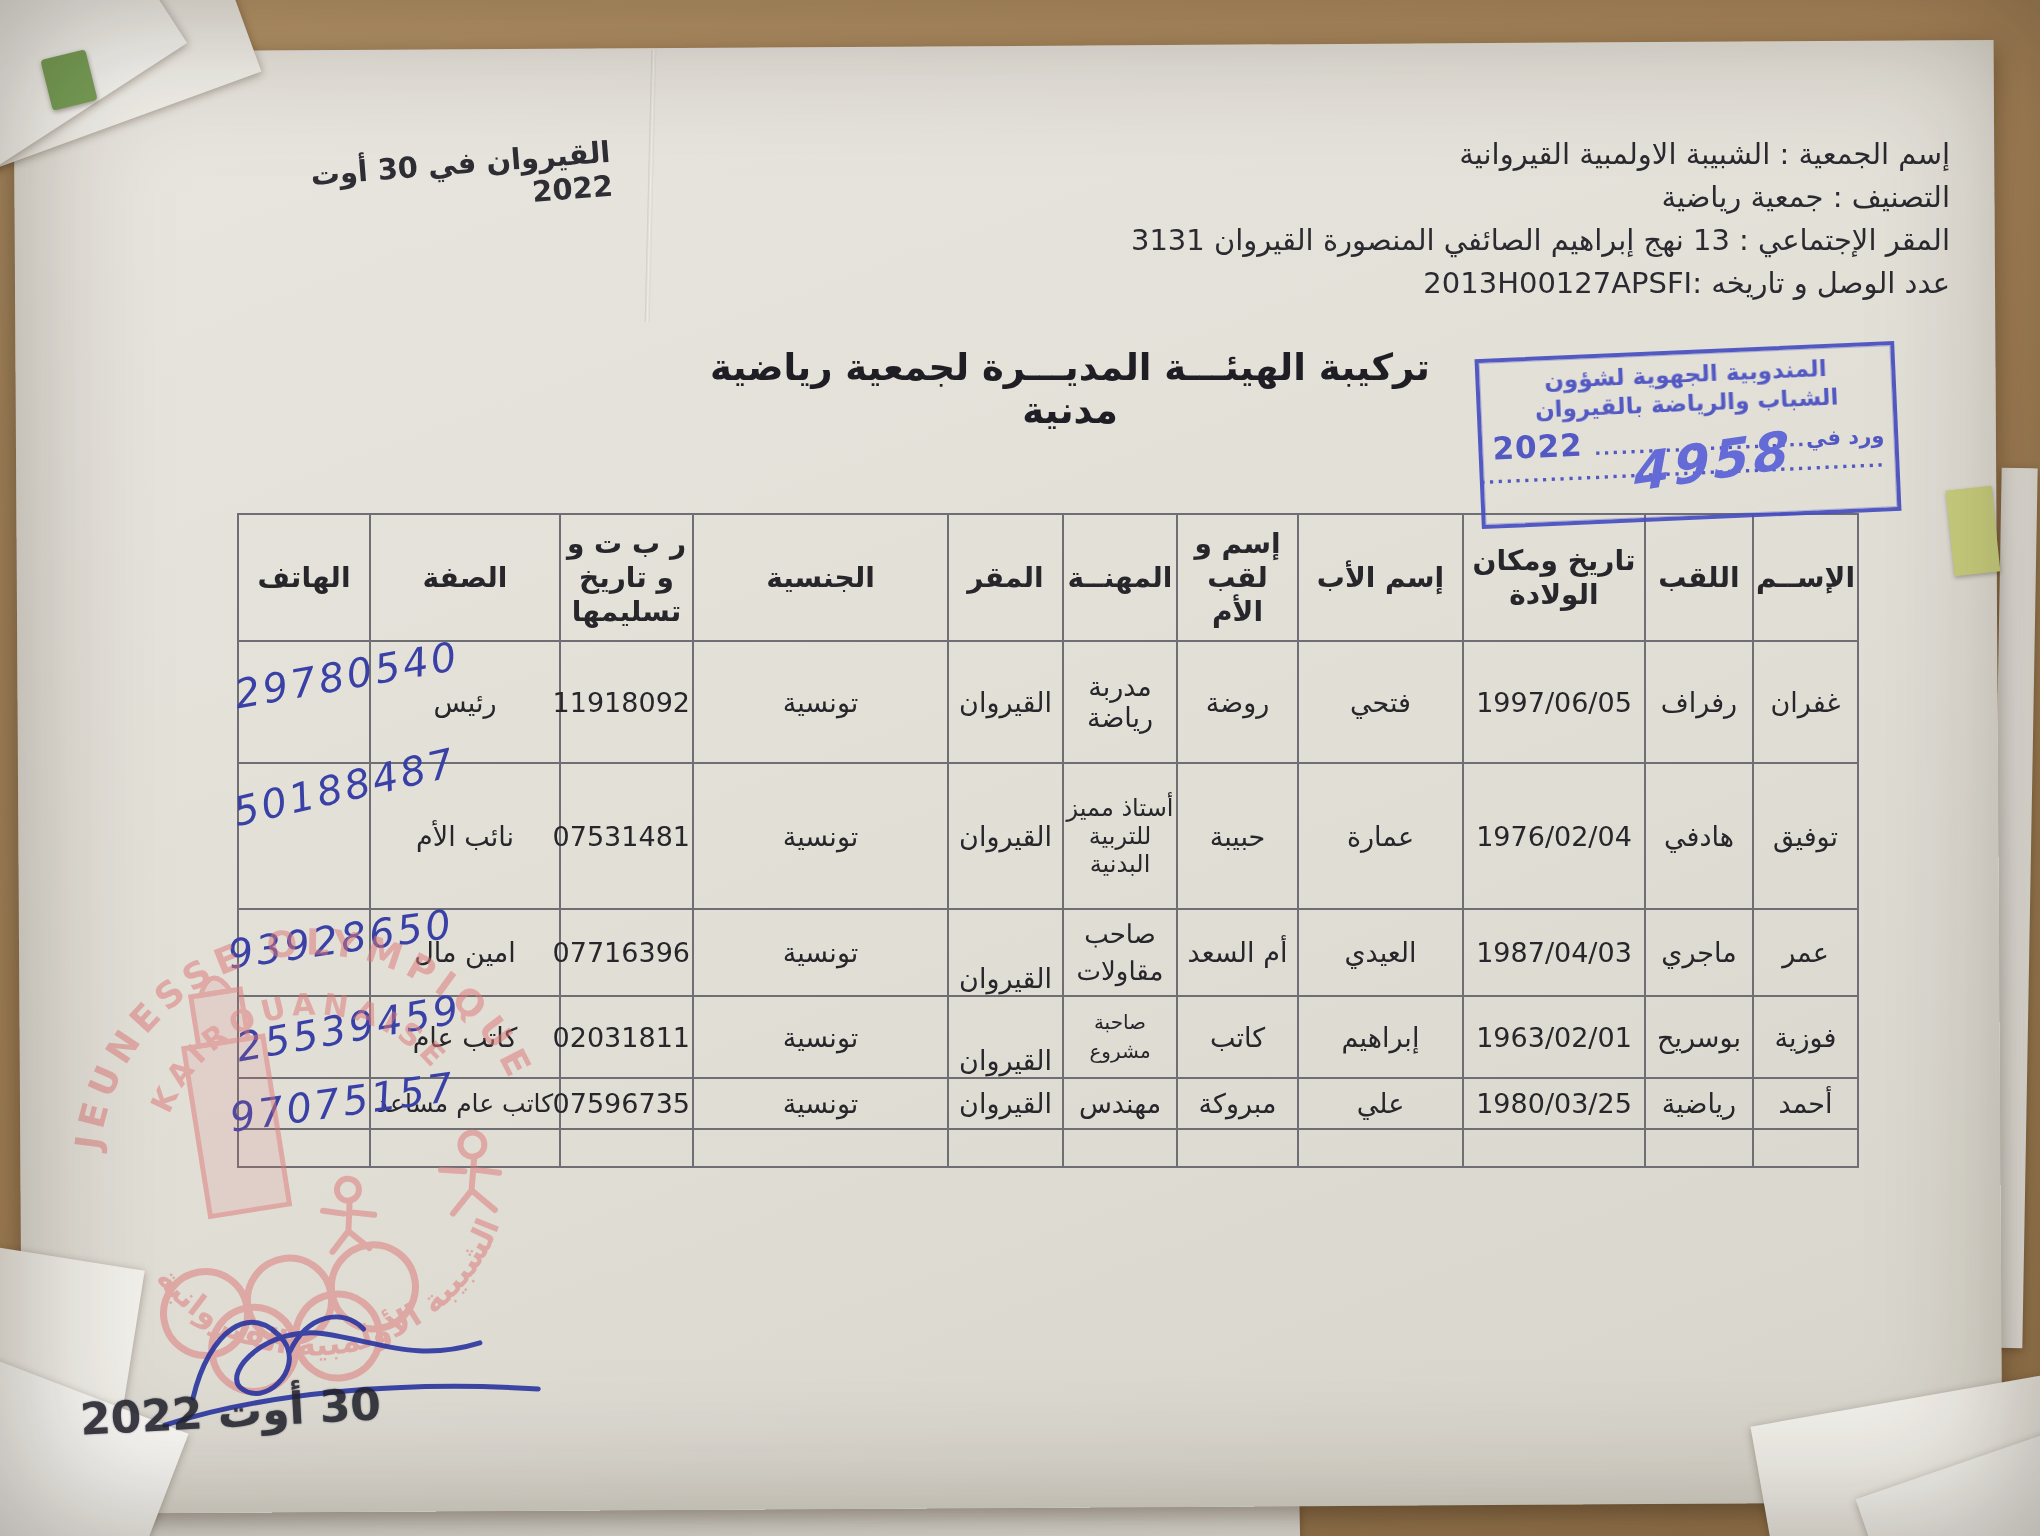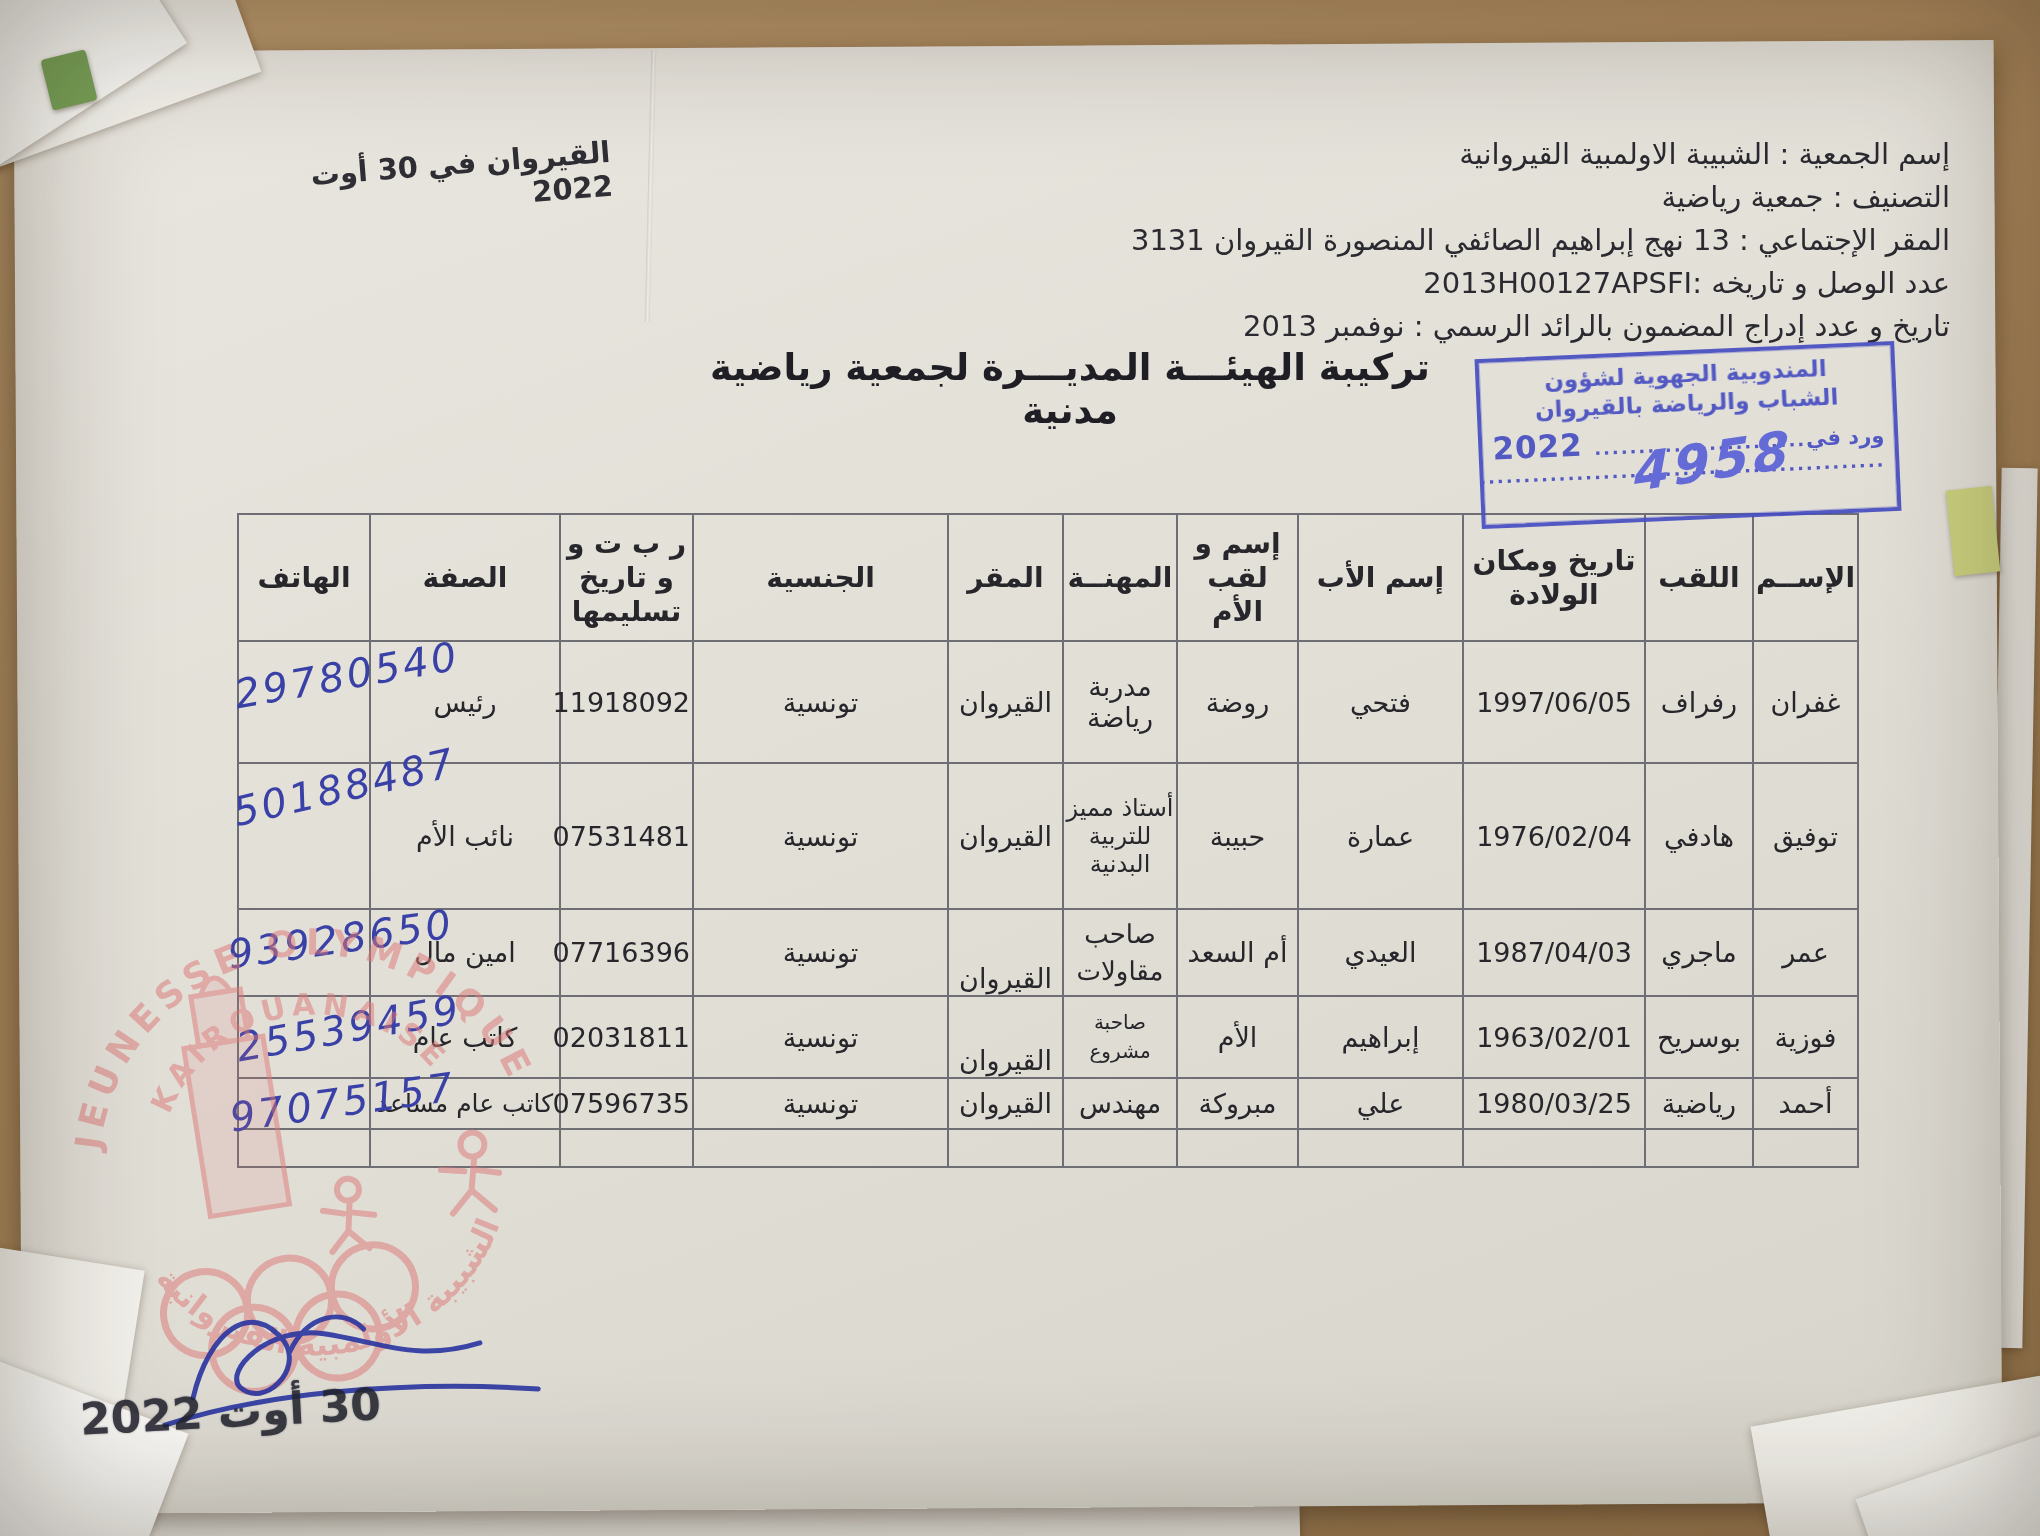--- a/index.html
+++ b/index.html
@@ -81,21 +81,20 @@
 
   <div class="sliver-yellow"></div>
 
   <div class="date-line">القيروان في 30 أوت 2022</div>
 
   <div class="hdr-block">
     <div>إسم الجمعية : الشبيبة الاولمبية القيروانية</div>
     <div>التصنيف : جمعية رياضية</div>
     <div>المقر الإجتماعي : 13 نهج إبراهيم الصائفي المنصورة القيروان 3131</div>
     <div>عدد الوصل و تاريخه :2013H00127APSFI</div>
-    <div>تاريخ و عدد إدراج المضمون بالرائد الرسمي : نوفمبر 2013</div>
   </div>
 
   <div class="doc-title">تركيبة الهيئـــة المديـــرة لجمعية رياضية مدنية</div>
 
   <div class="stamp-blue">
     <div class="l">المندوبية الجهوية لشؤون</div>
     <div class="l">الشباب والرياضة بالقيروان</div>
     <div class="row3">
       <span>ورد في</span>
       <span class="dots">........................</span>
@@ -178,21 +177,21 @@
       <td>امين مال</td>
       <td class="phone-cell">
         <span class="hand" style="left:-12px;top:6px;transform:rotate(-8deg);">93928650</span>
       </td>
     </tr>
     <tr style="height:82px">
       <td>فوزية</td>
       <td>بوسريح</td>
       <td>1963/02/01</td>
       <td>إبراهيم</td>
-      <td>الأم</td>
+      <td>كاتب</td>
       <td style="font-size:20px;line-height:29px;">صاحبة مشروع</td>
       <td style="vertical-align:bottom;">القيروان</td>
       <td>تونسية</td>
       <td>02031811</td>
       <td>كاتب عام</td>
       <td class="phone-cell">
         <span class="hand" style="left:-4px;top:8px;transform:rotate(-10deg);">25539459</span>
       </td>
     </tr>
     <tr style="height:51px">

